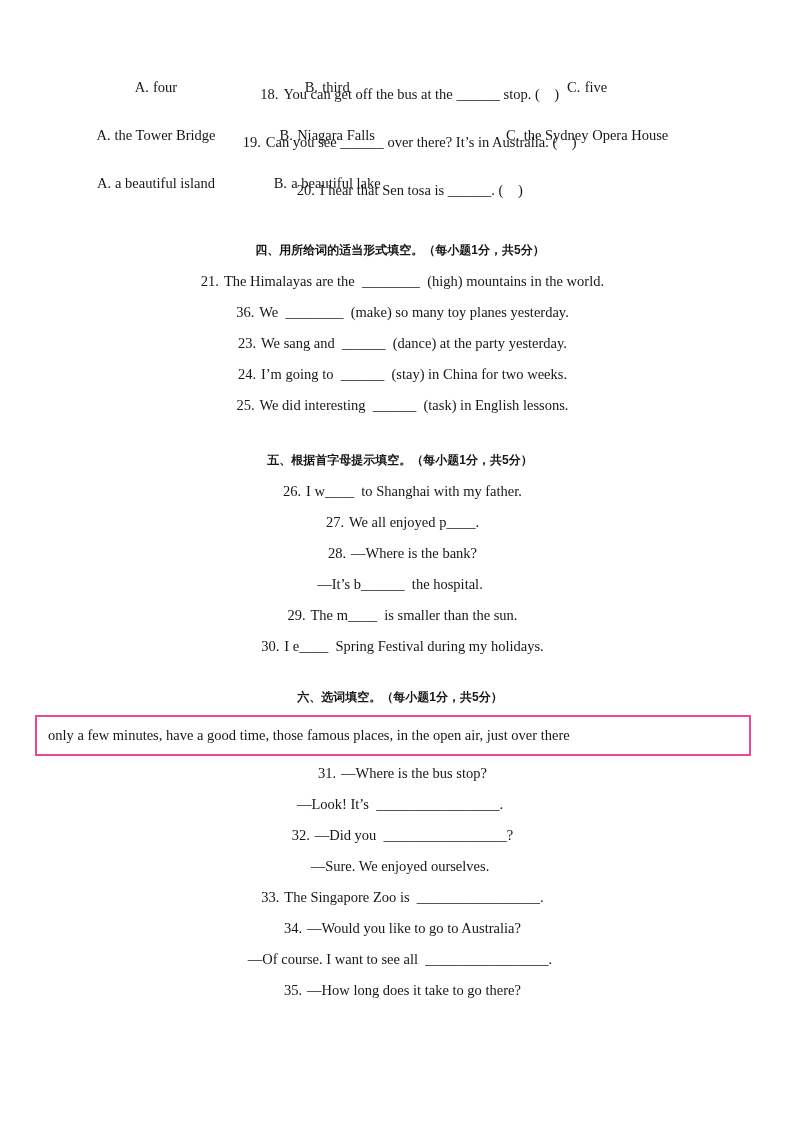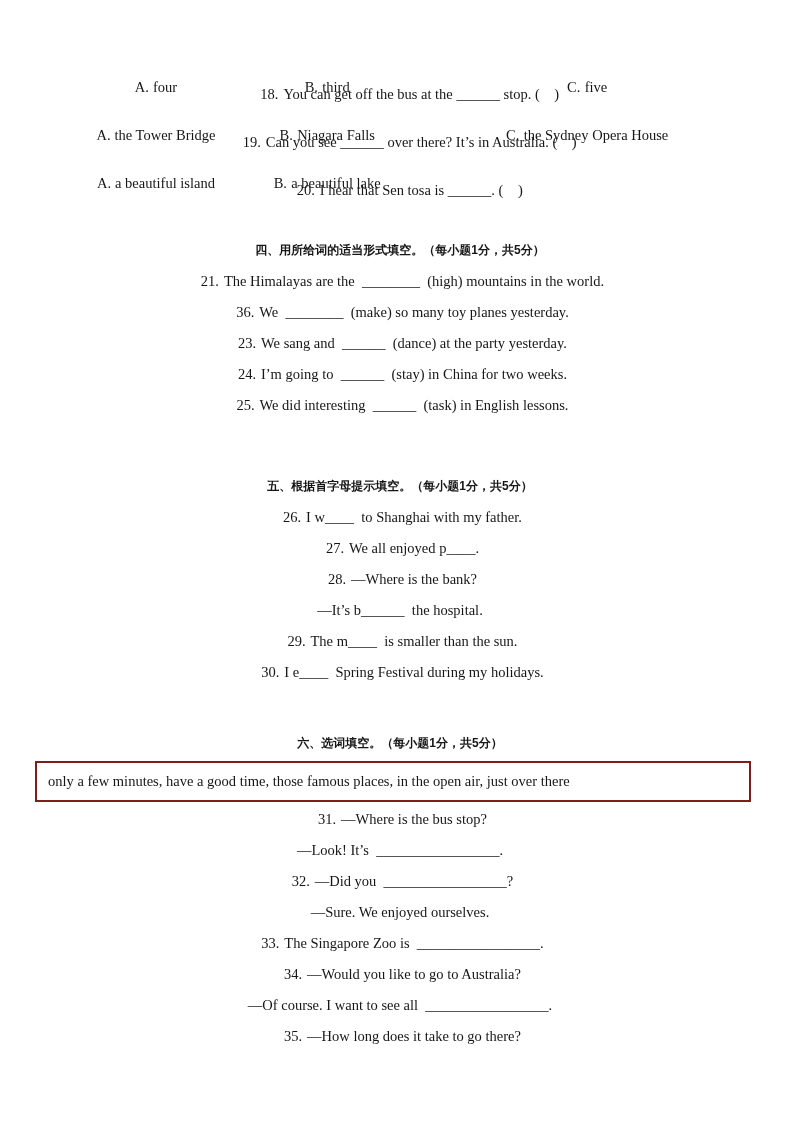--- a/index.html
+++ b/index.html
@@ -19,26 +19,26 @@
   .opt-a { width:158px; }
   .opt-b { width:184px; }
   .opt-c { flex:1; }
   .ol { display:inline-block; min-width:22px; }
   .sec-title {
     font-family:"Liberation Sans","DejaVu Sans",sans-serif;
     font-weight:700; font-size:12px;
     height:31px; line-height:31px; white-space:pre-wrap;
   }
   .mt-s4 { margin-top:43px; }
-  .mt-s5 { margin-top:50px; }
-  .mt-s6 { margin-top:40px; }
+  .mt-s5 { margin-top:24px; }
+  .mt-s6 { margin-top:20px; }
   .wordbank {
     margin:2px 0 2px -12px;
     width:716px; height:41px;
-    border:2px solid #7f1d1d;
+    border:2px solid #ec4899;
     display:flex; align-items:center;
     padding-left:11px;
     white-space:pre-wrap;
   }
 </style>
 </head>
 <body>
 
 <div class="page">
 

